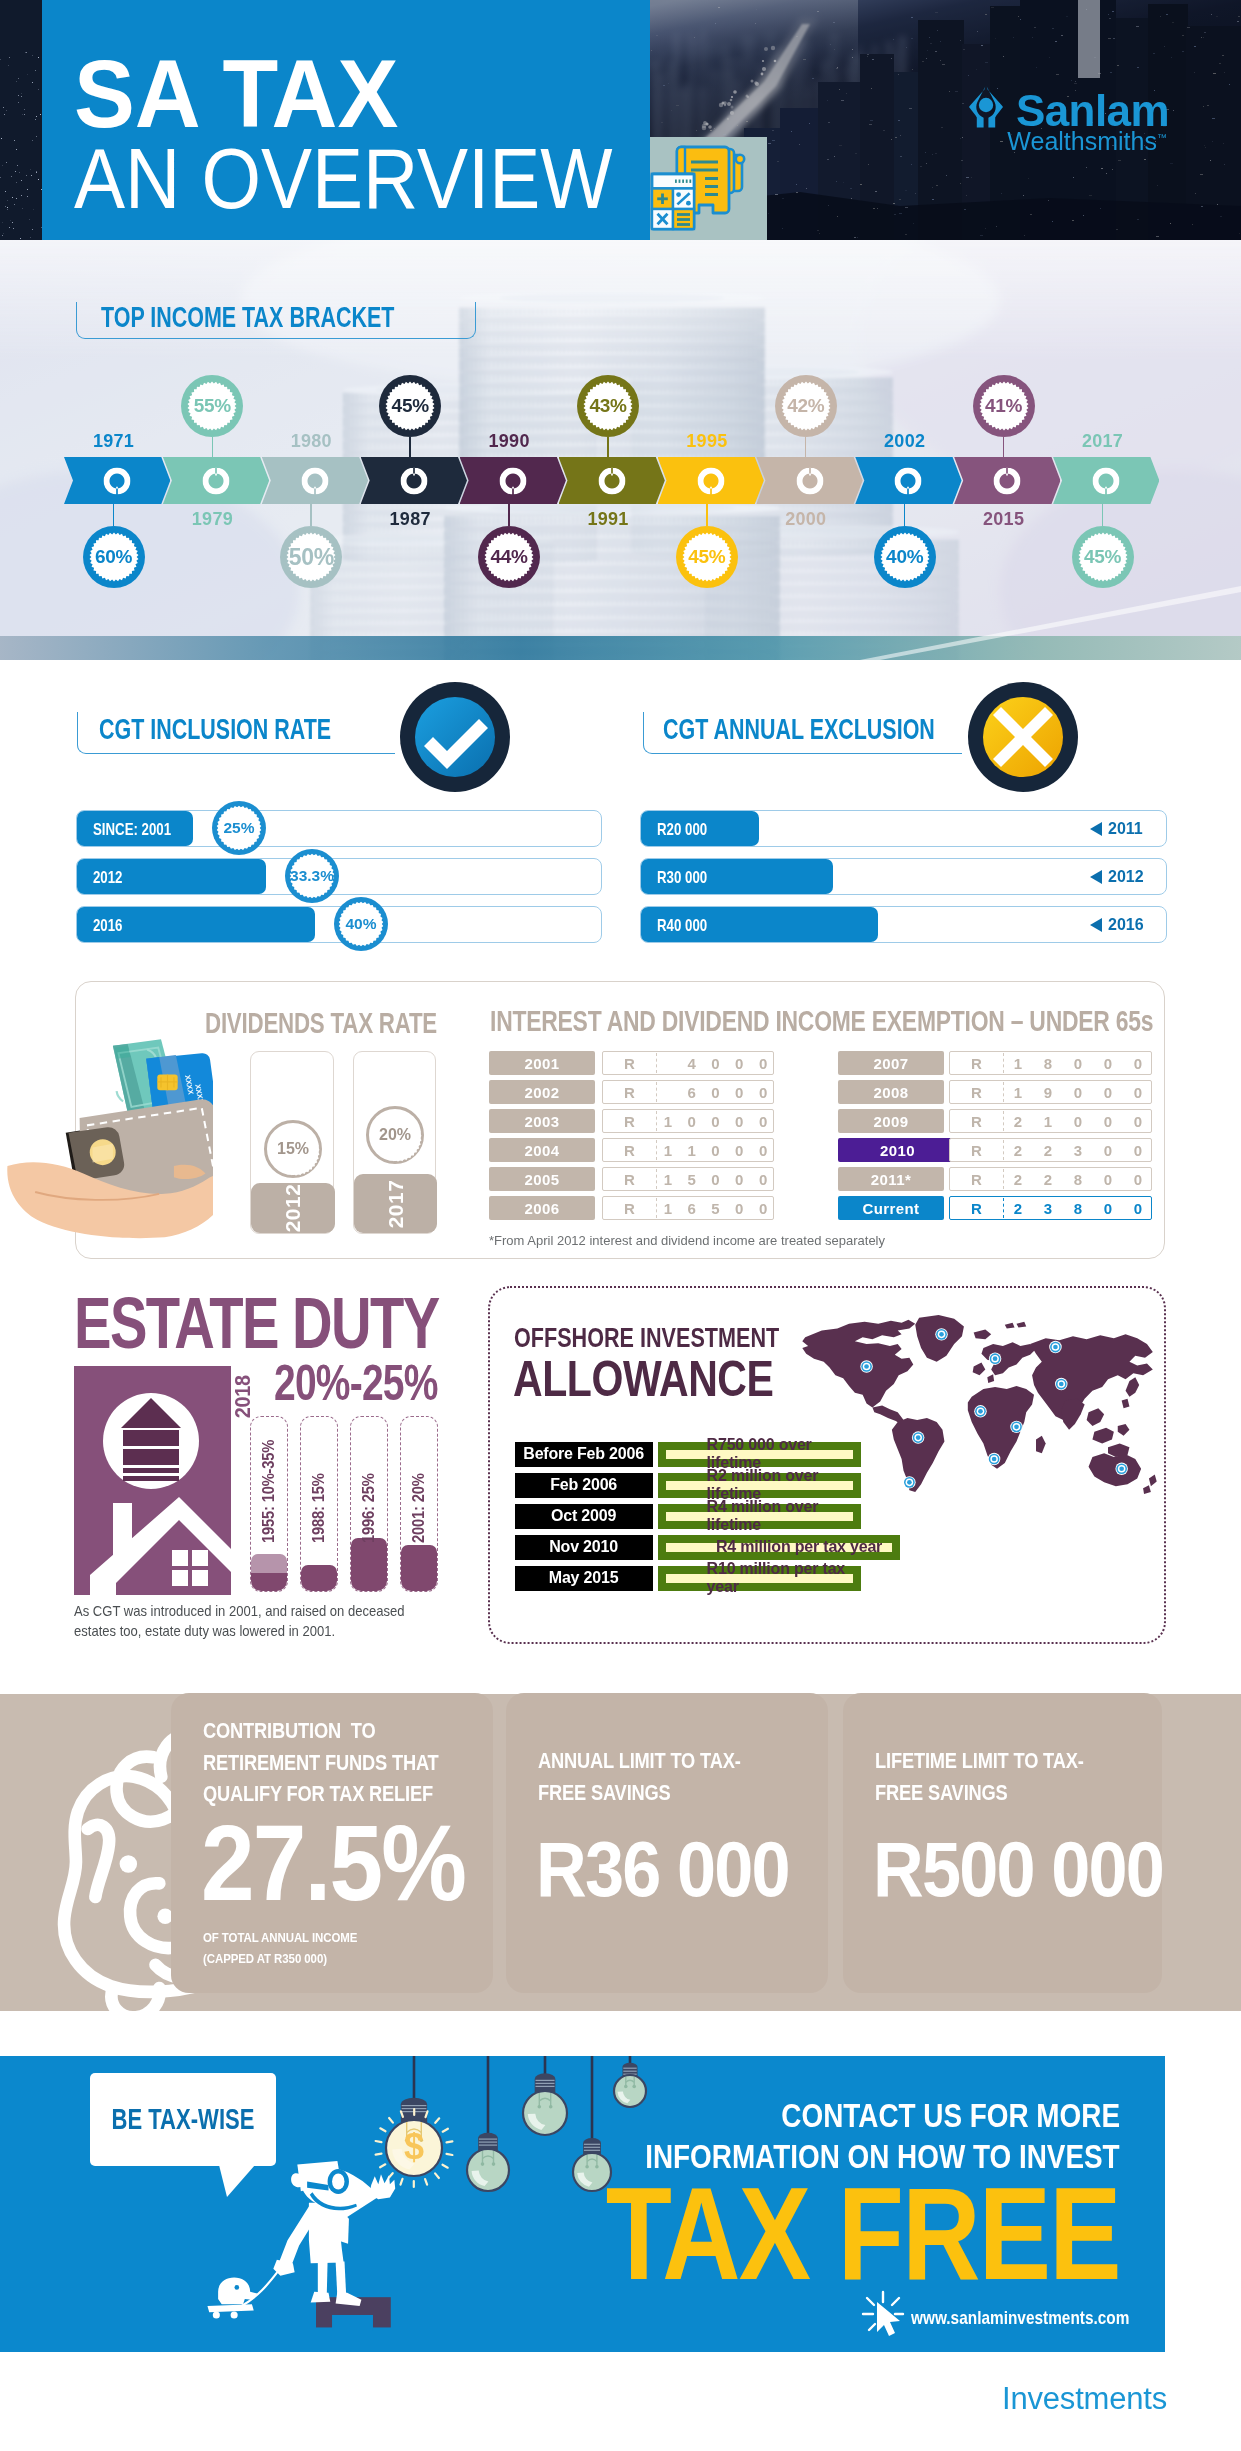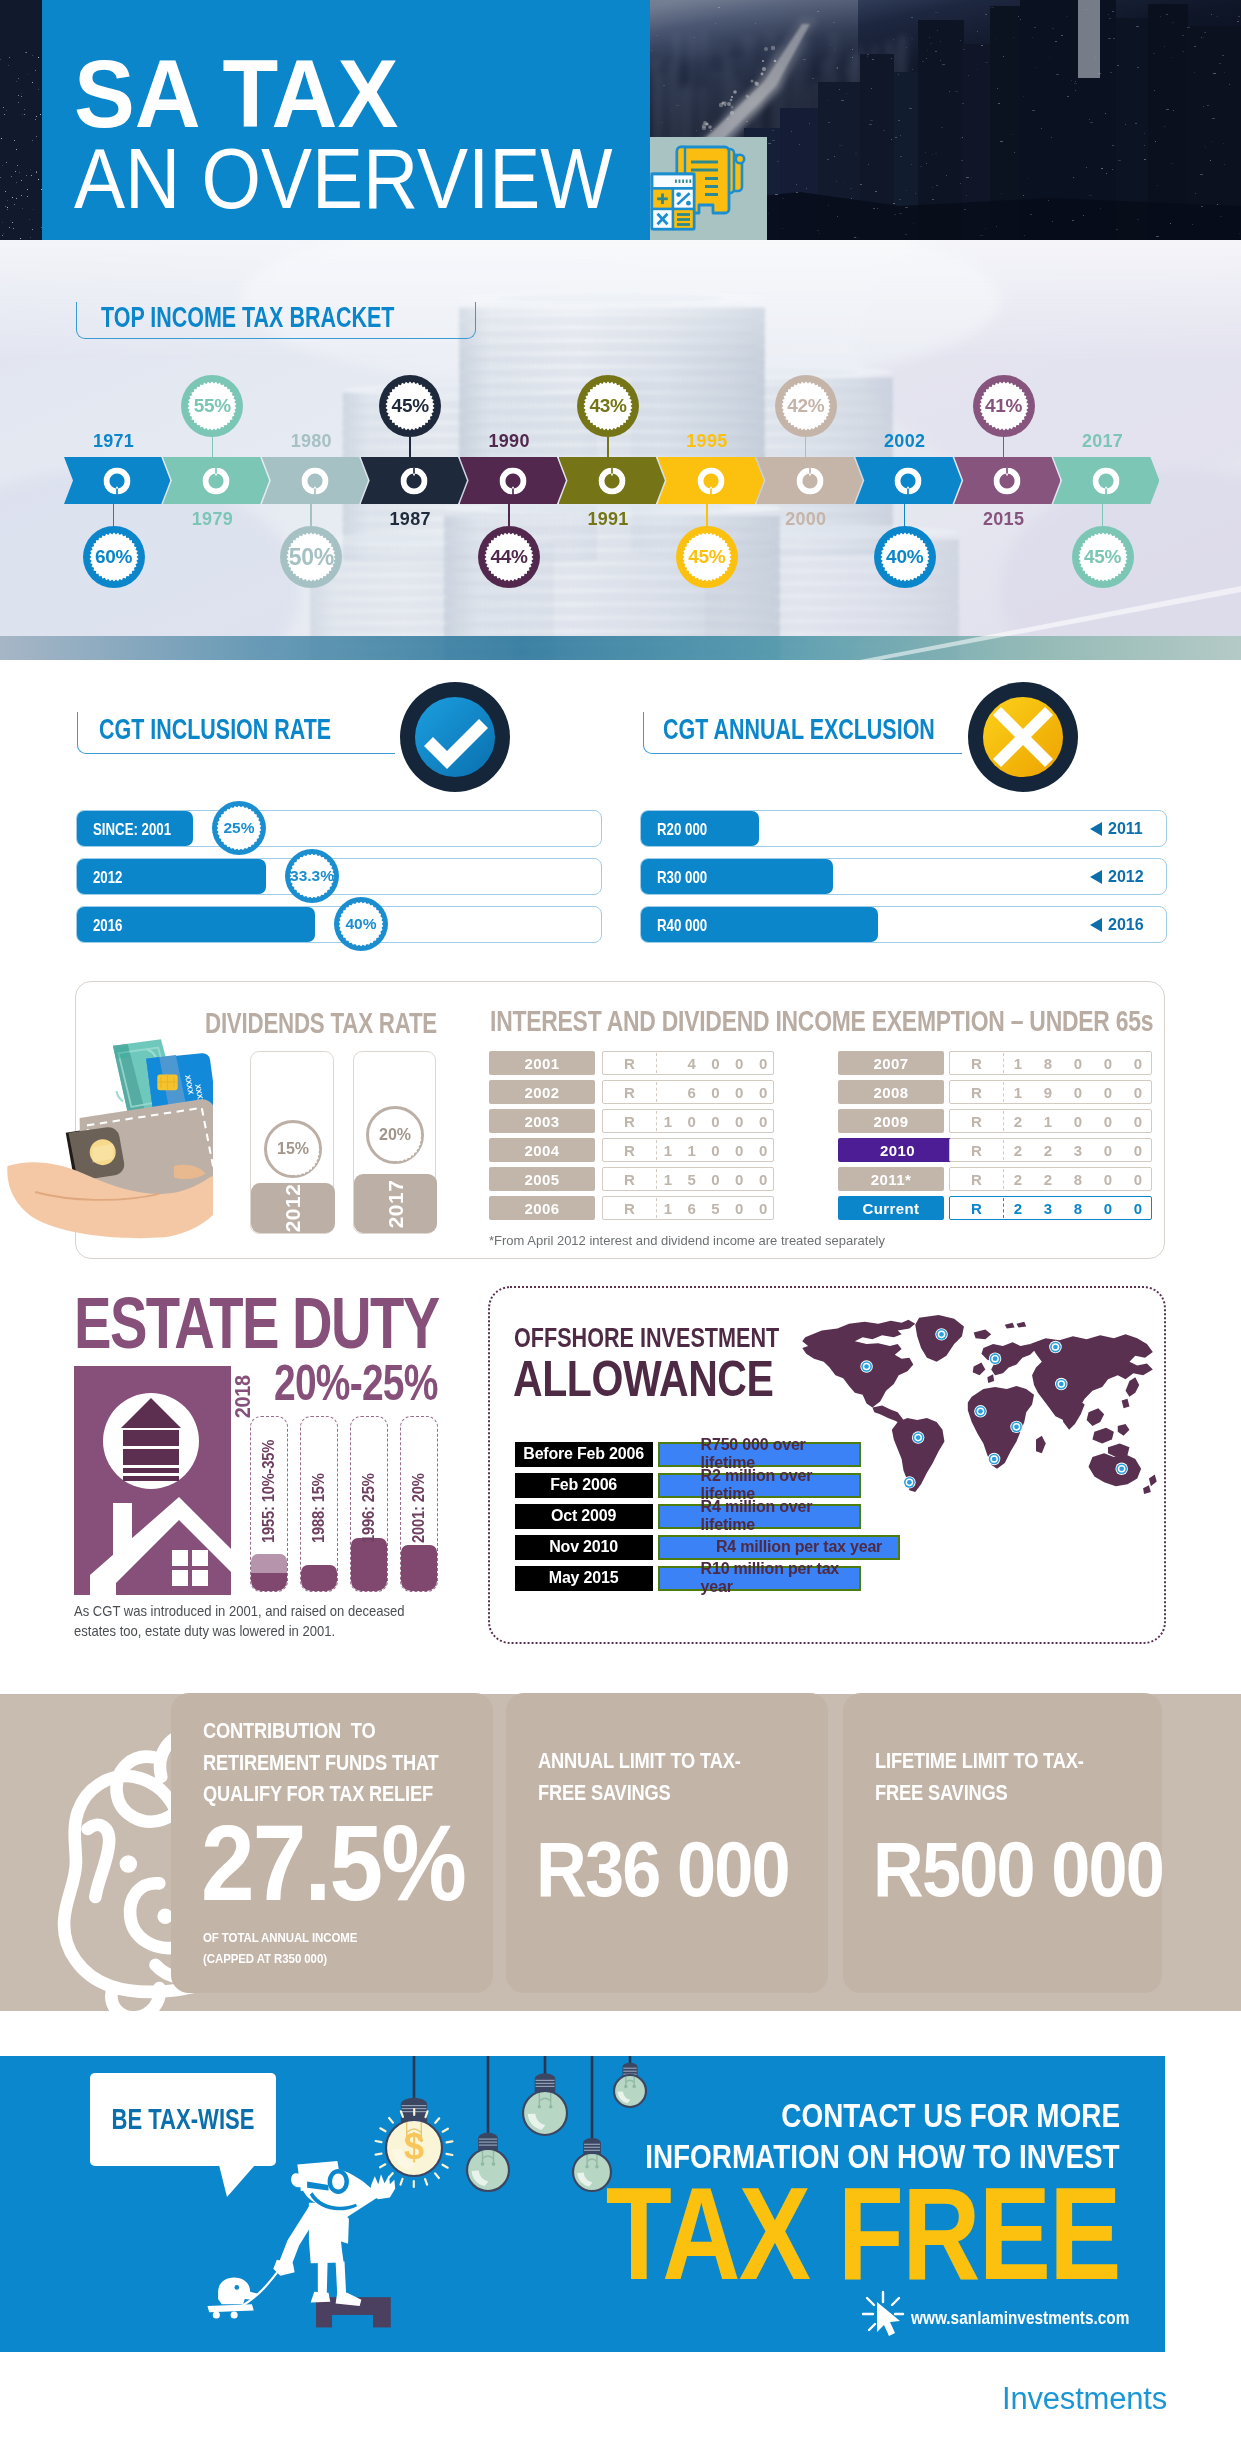--- a/index.html
+++ b/index.html
@@ -87,23 +87,23 @@
 .ed-note { position:absolute; color:#4b4f52; font-size:14.5px; line-height:1.35; }
 
 
 .off { position:absolute; left:488px; top:1286px; width:678px; height:358px;
        border:2.4px dotted #59304f; border-radius:22px; background:#fff; }
 .off-t1 { position:absolute; font-weight:bold; color:#4e2a45; }
 .off-row { position:absolute; height:29px; }
 .off-per { position:absolute; left:0; top:0; background:#000000; color:#fff;
            font-size:16px; font-weight:bold; display:flex; align-items:center; justify-content:center;
            letter-spacing:-0.2px; }
-.off-amt { position:absolute; top:0; border:2px solid #4d7c0f; color:#4e2a45;
+.off-amt { position:absolute; top:0; border:8px solid #4d7c0f; color:#4e2a45;
            font-size:16px; font-weight:bold; display:flex; align-items:center; justify-content:center;
-           background:#3b82f6; letter-spacing:-0.2px;padding-left:41px; }
+           background:#fef9c3; letter-spacing:-0.2px;padding-left:41px; }
 
 
 .sv { position:absolute; left:0; top:1694px; width:1241px; height:317px; background:#c8bbb0; }
 .sv-card { position:absolute; background:#c3b4a8; border-radius:18px; }
 .sv-h { position:absolute; color:#fff; font-weight:bold; letter-spacing:-0.2px; line-height:1.25; }
 .sv-v { position:absolute; color:#fff; font-weight:bold; letter-spacing:-2px; }
 .sv-s { position:absolute; color:#fff; font-weight:bold; font-size:13.5px; line-height:1.3;
         letter-spacing:-0.1px; }
 
 
@@ -681,20 +681,40 @@
   </g>
   <circle cx="4.6" cy="49.6" r="2.4" fill="#1b8ed0"></circle>
   <circle cx="14.4" cy="58.2" r="2.4" fill="#1b8ed0"></circle>
   <g stroke="#2e8a8f" stroke-width="2.8" stroke-linecap="butt">
     <line x1="3" y1="69.5" x2="16" y2="69.5"></line>
     <line x1="3" y1="74.5" x2="16" y2="74.5"></line>
     <line x1="3" y1="79.5" x2="16" y2="79.5"></line>
   </g>
 </g>
         </svg></div>
+<div class="brand">
+        <div class="brand-row">
+          <svg width="34" height="42" viewBox="0 0 34 42">
+<g fill="#1a96d5">
+
+  <path d="M16.3 0.6 L15.4 3.4 L1.1 19.6 L0 21.0 L1.2 22.6 C3.8 26.0 6.2 28.6 7.8 31.6
+           L7.8 41.4 L14.6 41.4 L14.6 31.8 C11.6 30.5 9.4 28.4 8.2 25.6
+           C6.9 22.6 7.0 19.0 8.4 16.0 Z"></path>
+
+  <path d="M17.7 0.6 L18.6 3.4 L32.9 19.6 L34 21.0 L32.8 22.6 C30.2 26.0 27.8 28.6 26.2 31.6
+           L26.2 41.4 L19.4 41.4 L19.4 31.8 C22.4 30.5 24.6 28.4 25.8 25.6
+           C27.1 22.6 27.0 19.0 25.6 16.0 Z"></path>
+
+  <circle cx="17" cy="19.0" r="7.2"></circle>
+</g>
+</svg>
+          <div class="brand-name">Sanlam</div>
+        </div>
+        <div class="brand-tag"><span>Wealthsmiths</span><span class="brand-tm">™</span></div>
+      </div>
 </div>
 <div class="tl">
 <svg class="tl-bg" width="1241" height="420" viewBox="0 0 1241 420" preserveAspectRatio="none">
         <defs>
           <linearGradient id="cbg" x1="0" y1="0.1" x2="1" y2="0.9">
             <stop offset="0" stop-color="#dcdeec"></stop>
             <stop offset="0.22" stop-color="#e2e6ef"></stop>
             <stop offset="0.5" stop-color="#e9edf1"></stop>
             <stop offset="0.75" stop-color="#e3e2ec"></stop>
             <stop offset="1" stop-color="#dbd6e6"></stop>

